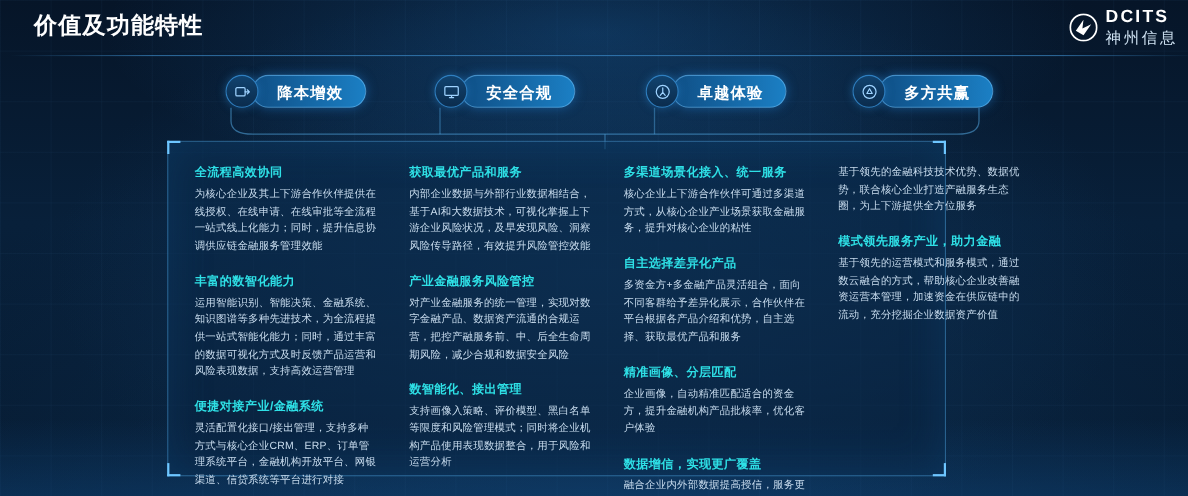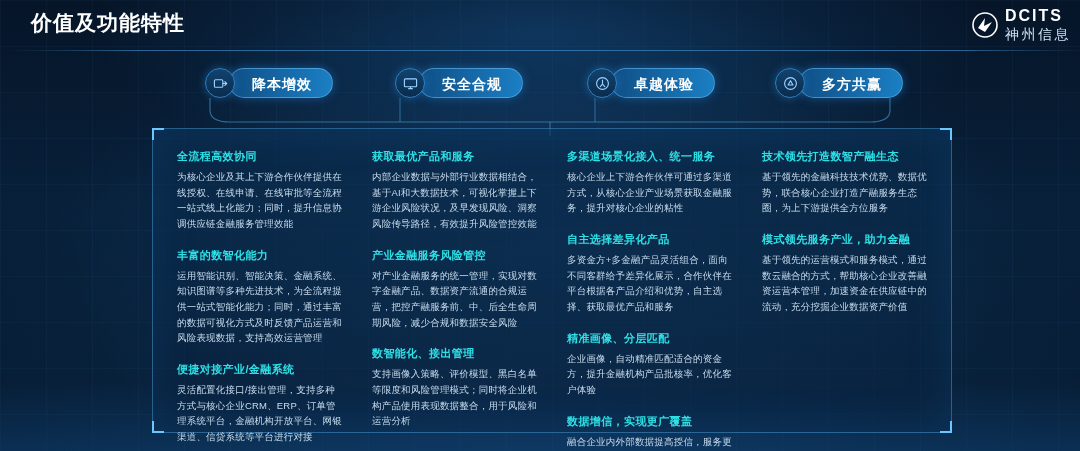--- a/index.html
+++ b/index.html
@@ -92,21 +92,21 @@
   .pill-p1 { left: 240px; }
   .pill-p2 { left: 432px; }
   .pill-p3 { left: 620px; }
 
   
   .arc { position: absolute; left: 150px; top: 96px; width: 800px; height: 40px; }
 
   
   .panel {
     position: absolute; left: 152px; top: 128px;
-    width: 800px; height: 305px;
+    width: 708px; height: 305px;
     border: 1px solid rgba(80,170,235,0.45);
     background: linear-gradient(180deg, rgba(10,45,80,0.55) 0%, rgba(8,32,60,0.45) 100%);
     box-shadow: inset 0 0 40px rgba(20,90,150,0.25);
   }
   .corner {
     position: absolute; width: 12px; height: 12px;
     border-color: #6ec6ff; border-style: solid; border-width: 0;
   }
   .corner.tl { left: -1px; top: -1px; border-left-width: 2px; border-top-width: 2px; }
   .corner.tr { right: -1px; top: -1px; border-right-width: 2px; border-top-width: 2px; }
@@ -267,21 +267,20 @@
           <div class="block-body">企业画像，自动精准匹配适合的资金方，提升金融机构产品批核率，优化客户体验</div>
         </div>
         <div class="block">
           <div class="block-title">数据增信，实现更广覆盖</div>
           <div class="block-body">融合企业内外部数据提高授信，服务更多长尾客户，大幅提升金融产品覆盖度</div>
         </div>
       </div>
 
       <div class="column">
         <div class="block">
-          <div class="block-title">技术领先打造数智产融生态</div>
           <div class="block-body">基于领先的金融科技技术优势、数据优势，联合核心企业打造产融服务生态圈，为上下游提供全方位服务</div>
         </div>
         <div class="block">
           <div class="block-title">模式领先服务产业，助力金融</div>
           <div class="block-body">基于领先的运营模式和服务模式，通过数云融合的方式，帮助核心企业改善融资运营本管理，加速资金在供应链中的流动，充分挖掘企业数据资产价值</div>
         </div>
       </div>
 
     </div>
   </div>

